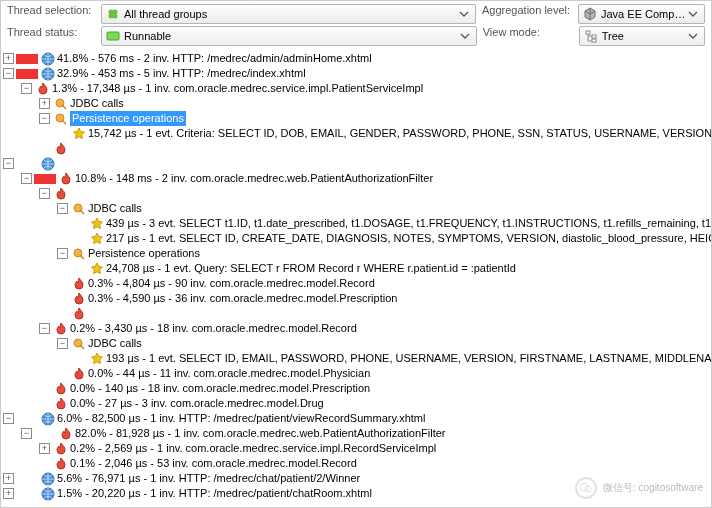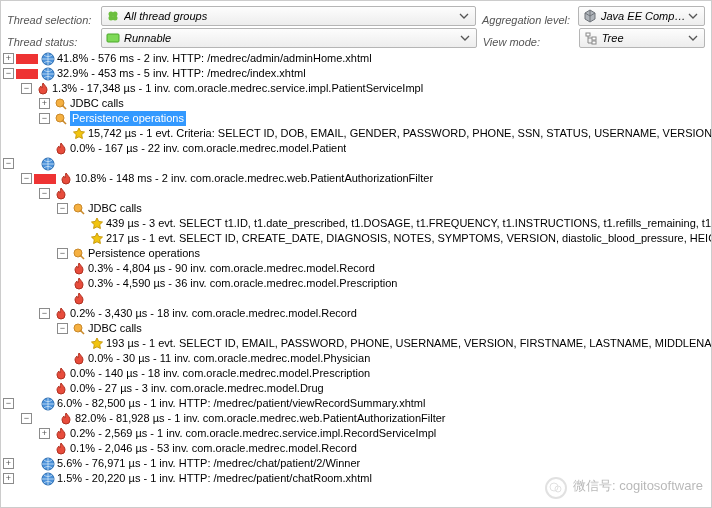--- a/index.html
+++ b/index.html
@@ -1,38 +1,38 @@
 <!DOCTYPE html>
 <html><head>
 <meta charset="utf-8">
 <style>
   * { box-sizing: border-box; }
   html, body { margin: 0; padding: 0; font-family: "Segoe UI", Tahoma, sans-serif; font-size: 11px; color: #000; background: #fff; }
   .app { width: 712px; height: 508px; position: relative; overflow: hidden; border: 1px solid #ccc; }
   .toolbar { display: flex; flex-wrap: wrap; padding: 3px 6px 0; gap: 0; }
-  .tool-row { display: flex; align-items: flex-end; height: 22px; gap: 6px; width: 100%; font-style: italic; }
+  .tool-row { display: flex; align-items: flex-start; height: 22px; gap: 6px; width: 100%; }
   .tool-label { color: #555; font-size: 11px; min-width: 88px; }
   .combo { display: inline-flex; align-items: center; height: 20px; border: 1px solid #b5b5b5; border-radius: 2px; background: linear-gradient(#fdfdfd,#ededed); padding: 0 4px; position: relative; }
   .combo .combo-icon { width: 14px; height: 14px; margin-right: 4px; display:flex; align-items:center; justify-content:center; }
   .combo .combo-text { white-space: nowrap; overflow: hidden; text-overflow: ellipsis; }
   .combo .chev { margin-left: auto; display:flex;align-items:center;justify-content:center; width:14px; }
   .combo.big1 { width: 378px; }
   .combo.big2 { width: 127px; }
   .combo.big3 { width: 378px; }
   .combo.big4 { width: 127px; }
   .col2-label { min-width: 90px; }
   .tree-wrap { position: absolute; top: 48px; bottom: 0; left: 0; right: 0; overflow: hidden; padding: 2px 0 0 2px; line-height: 15px; }
   .row { display: flex; align-items: center; height: 15px; white-space: nowrap; }
   .ind { display:inline-block; height:15px; flex: 0 0 auto; }
   .tog { width: 11px; height: 11px; border: 1px solid #8b8b8b; display: inline-flex; align-items:center; justify-content:center; margin-right: 2px; font-size: 9px; line-height: 9px; color:#555; background:#fff; flex:0 0 auto; }
   .tog.empty { border: none; }
   .ic { width: 14px; height: 14px; display:inline-flex; align-items:center; justify-content:center; margin: 0 2px 0 2px; flex:0 0 auto; }
   .txt { white-space: nowrap; overflow: hidden; }
   .txt.sel { background: #3399ff; color: #fff; padding: 0 2px; }
-  .watermark { position:absolute; right:8px; bottom:8px; opacity:0.35; font-size:13px; color:#333; display:flex; gap:6px; z-index:5; pointer-events:none; }
+  .watermark { position:absolute; right:8px; bottom:8px; opacity:0.35; font-size:10px; color:#333; display:flex; align-items:center; gap:6px; z-index:5; pointer-events:none; }
   .wm-badge { width:22px;height:22px; border:2px solid #888; border-radius:50%; display:flex;align-items:center;justify-content:center; opacity:0.7;}
   svg { display:block; }
   .bar-red { width: 22px; height: 10px; background: #e33; display:inline-block; flex:0 0 auto; margin-right:1px; }
   .bar-empty { width: 22px; height: 10px; background: #fff; display:inline-block; flex:0 0 auto; margin-right:1px; border-left:0; }
   
 </style>
 </head>
 <body>
 <div class="app">
 
@@ -204,21 +204,20 @@
         <span class="txt">15,742 µs - 1 evt. Criteria: SELECT ID, DOB, EMAIL, GENDER, PASSWORD, PHONE, SSN, STATUS, USERNAME, VERSION, CITY</span>
       </div>
       <div class="row">
         <span class="ind" style="width: 36px;"></span>
         <span class="tog empty"></span>
         <span class="ic">
           <svg width="14" height="14">
             <use href="#i-hot"></use>
           </svg>
         </span>
-        <span class="txt">0.0% - 167 µs - 22 inv. com.oracle.medrec.model.Patient</span>
       </div>
       <div class="row">
         <span class="ind" style="width: 0px;"></span>
         <span class="tog">−</span>
         <span class="bar-empty"></span>
         <span class="ic">
           <svg width="14" height="14">
             <use href="#i-globe"></use>
           </svg>
         </span>
@@ -277,20 +276,30 @@
         <span class="ind" style="width: 54px;"></span>
         <span class="tog">−</span>
         <span class="ic">
           <svg width="14" height="14">
             <use href="#i-pin"></use>
           </svg>
         </span>
         <span class="txt">Persistence operations</span>
       </div>
       <div class="row">
+        <span class="ind" style="width: 72px;"></span>
+        <span class="tog empty"></span>
+        <span class="ic">
+          <svg width="14" height="14">
+            <use href="#i-star"></use>
+          </svg>
+        </span>
+        <span class="txt">24,708 µs - 1 evt. Query: SELECT r FROM Record r WHERE r.patient.id = :patientId</span>
+      </div>
+      <div class="row">
         <span class="ind" style="width: 54px;"></span>
         <span class="tog empty"></span>
         <span class="ic">
           <svg width="14" height="14">
             <use href="#i-hot"></use>
           </svg>
         </span>
         <span class="txt">0.3% - 4,804 µs - 90 inv. com.oracle.medrec.model.Record</span>
       </div>
       <div class="row">
@@ -343,21 +352,21 @@
         <span class="txt">193 µs - 1 evt. SELECT ID, EMAIL, PASSWORD, PHONE, USERNAME, VERSION, FIRSTNAME, LASTNAME, MIDDLENAME FRO</span>
       </div>
       <div class="row">
         <span class="ind" style="width: 54px;"></span>
         <span class="tog empty"></span>
         <span class="ic">
           <svg width="14" height="14">
             <use href="#i-hot"></use>
           </svg>
         </span>
-        <span class="txt">0.0% - 30 µs - 11 inv. com.oracle.medrec.model.Physician</span>
+        <span class="txt">0.0% - 44 µs - 11 inv. com.oracle.medrec.model.Physician</span>
       </div>
       <div class="row">
         <span class="ind" style="width: 36px;"></span>
         <span class="tog empty"></span>
         <span class="ic">
           <svg width="14" height="14">
             <use href="#i-hot"></use>
           </svg>
         </span>
         <span class="txt">0.0% - 140 µs - 18 inv. com.oracle.medrec.model.Prescription</span>

